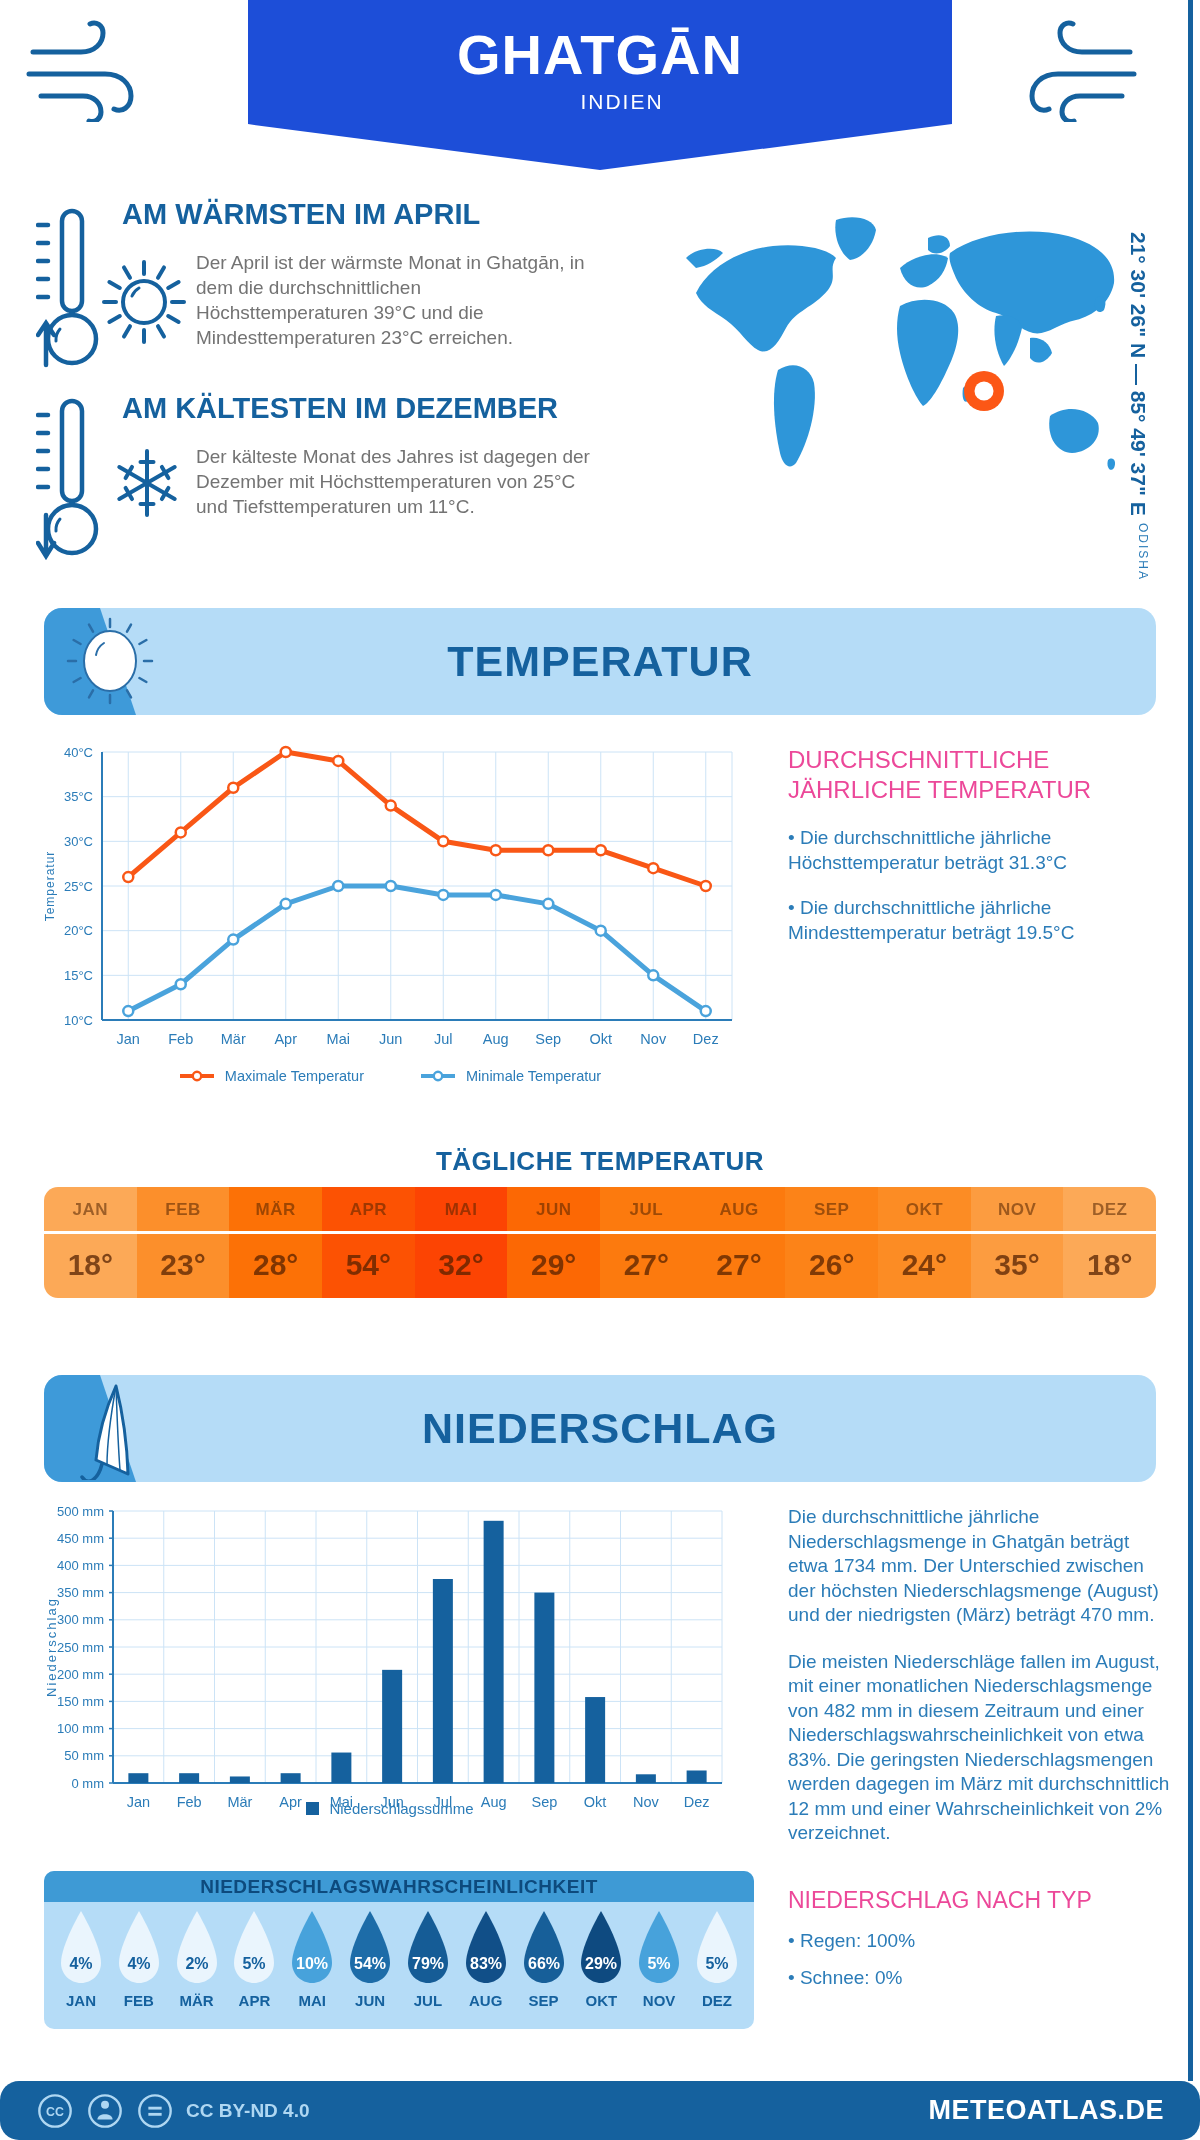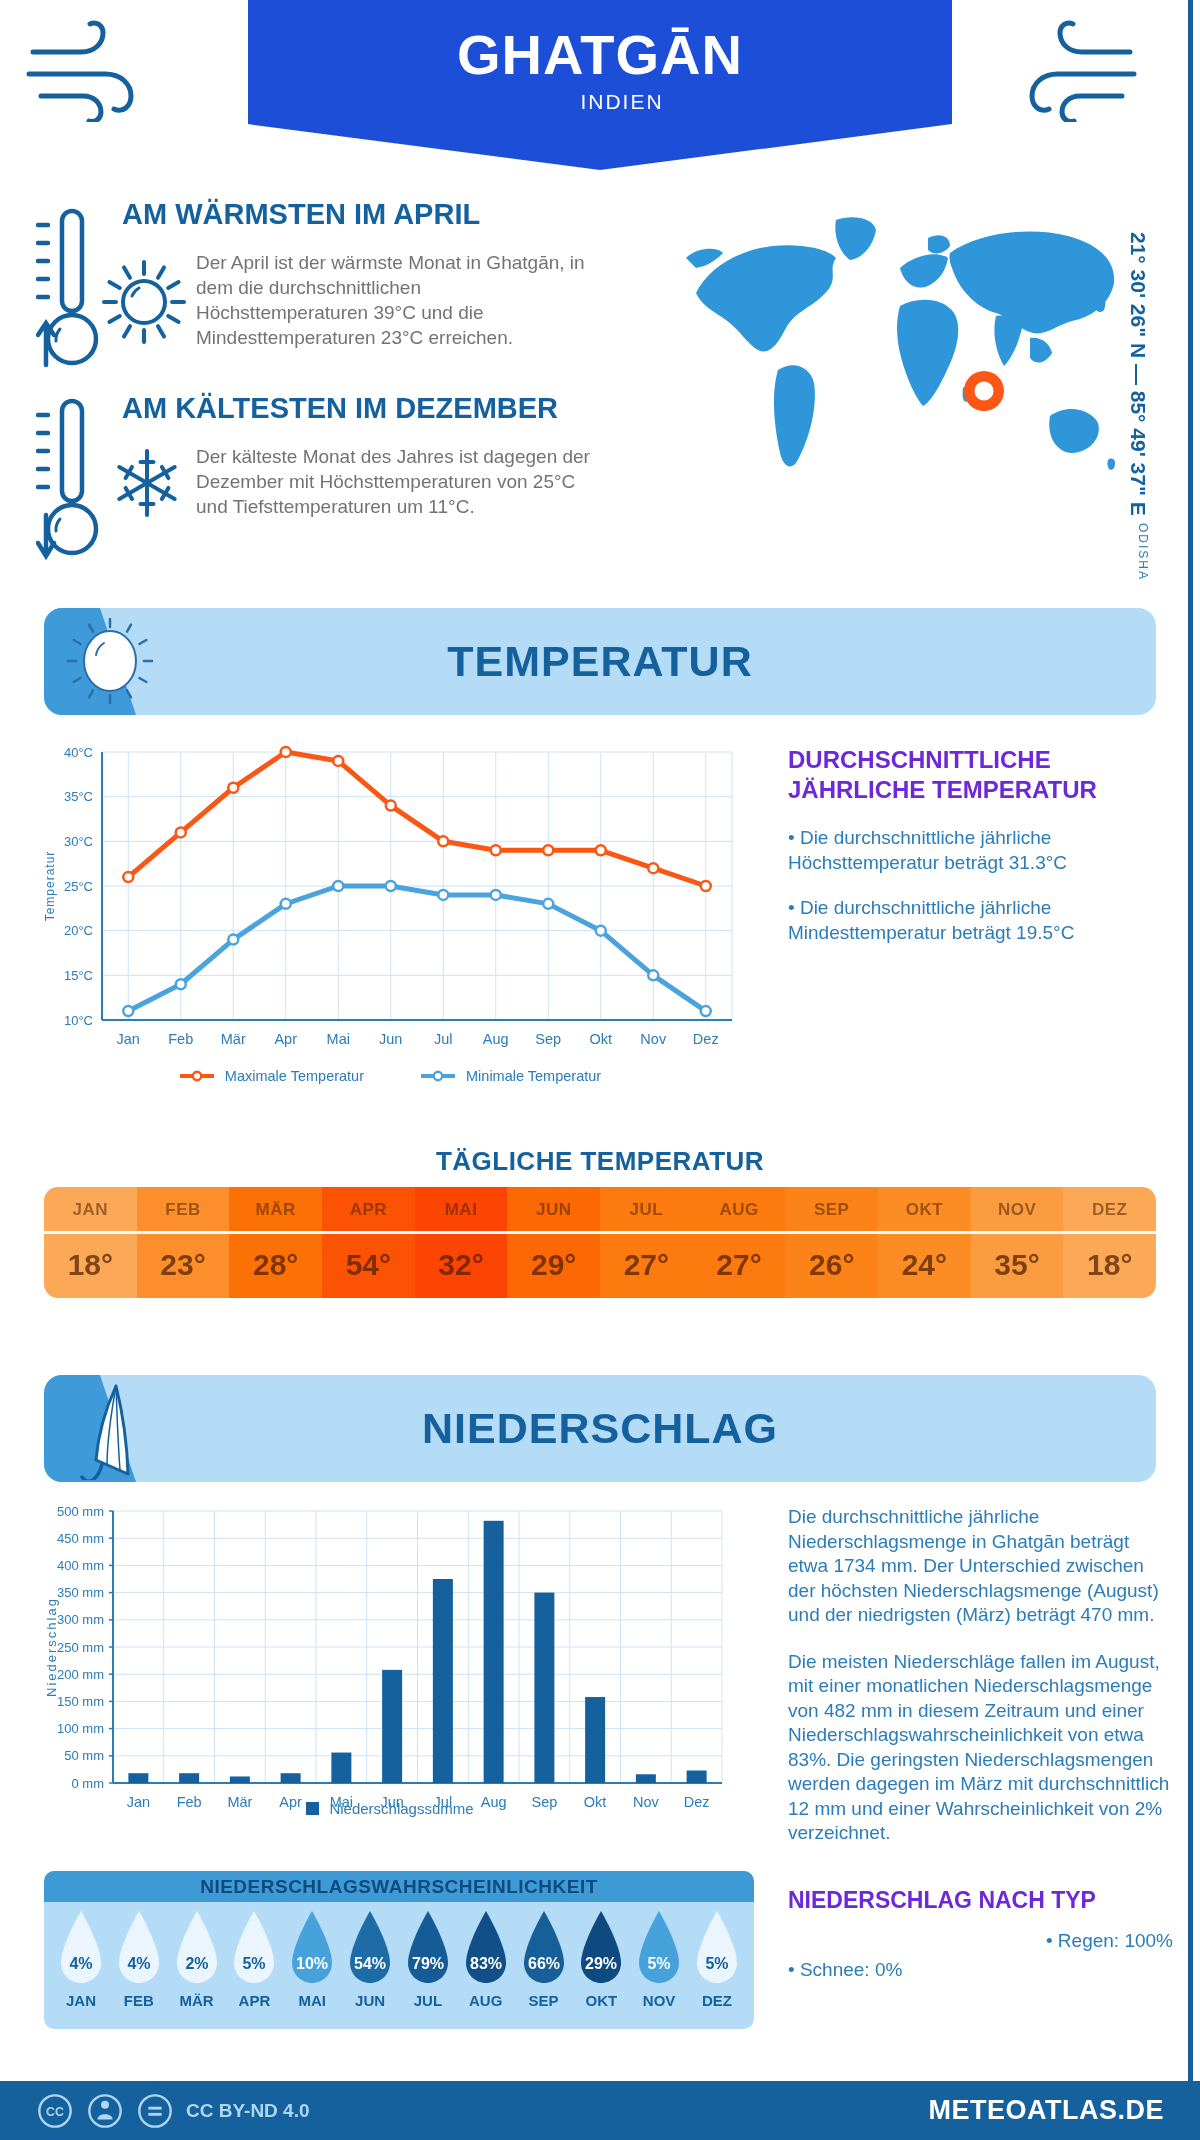--- a/index.html
+++ b/index.html
@@ -13,21 +13,21 @@
   .banner-sub{margin-top:4px;font-size:21px;letter-spacing:2px;margin-left:44px;}
   .accent-line{left:1188px;top:0;width:5px;height:2081px;background:#15619E;}
   
   .hl-title{font-size:29px;font-weight:bold;color:#15619E;white-space:nowrap;}
   .hl-text{font-size:19px;line-height:1.32;color:#737373;}
   
   .band{left:44px;width:1112px;height:107px;background:#B5DCF7;border-radius:18px;overflow:hidden;}
   .band-title{position:absolute;left:0;top:0;width:100%;text-align:center;line-height:107px;
               font-size:43px;font-weight:bold;color:#15619E;letter-spacing:1px;}
   
-  .col-title{font-size:24px;font-weight:bold;color:#6d28d9;line-height:1.25;margin:0 0 20px 0;}
+  .col-title{font-size:24px;font-weight:normal;color:#ec4899;line-height:1.25;margin:0 0 20px 0;}
   .col-text{font-size:19px;line-height:24.5px;color:#2B7CB8;margin:0 0 22px 0;}
   .col-bullet{font-size:19px;line-height:25px;color:#2B7CB8;margin:0 0 20px 0;}
   
   .legend-row{display:flex;justify-content:center;align-items:center;gap:56px;}
   .legend-item{display:flex;align-items:center;gap:10px;font-size:14.5px;color:#2B7CB8;}
   
   .daily-title{left:0;top:1146px;width:1200px;text-align:center;font-size:26px;font-weight:bold;
                color:#15619E;letter-spacing:.5px;}
   .daily-table{left:44px;top:1187px;width:1112px;height:111px;display:flex;border-radius:14px;overflow:hidden;}
   .daily-cell{flex:1;text-align:center;}
@@ -36,21 +36,21 @@
   .daily-value{height:64px;line-height:62px;font-size:30px;font-weight:bold;color:rgba(80,30,0,.72);}
   
   .prob-wrap{left:44px;top:1871px;width:710px;height:158px;border-radius:10px;overflow:hidden;background:#B5DCF7;}
   .prob-header{height:31px;line-height:31px;background:#3E9AD5;text-align:center;
                font-size:19px;font-weight:bold;color:#0D4A7D;letter-spacing:.5px;}
   .prob-row{display:flex;justify-content:space-between;padding:6px 12px 0 12px;}
   .prob-slot{width:50px;text-align:center;}
   .prob-month{margin-top:2px;font-size:15px;font-weight:bold;color:#15619E;}
   
   .footer{left:0;top:2081px;width:1200px;height:59px;background:#15619E;display:flex;
-          align-items:center;justify-content:space-between;padding:0 36px;box-sizing:border-box;}
+          align-items:center;justify-content:space-between;padding:0 36px;box-sizing:border-box;border-radius:19px;}
   .footer-left{display:flex;align-items:center;gap:12px;}
   .footer-license{font-size:19px;font-weight:bold;color:#AFD7F2;margin-left:0;}
   .footer-brand{font-size:27px;font-weight:bold;color:#fff;letter-spacing:.5px;}
   
   .coords{left:1126px;top:232px;height:420px;display:flex;writing-mode:vertical-rl;gap:7px;}
   .coords-main{font-size:21px;font-weight:bold;color:#15619E;white-space:nowrap;}
   .coords-region{font-size:12px;letter-spacing:2px;color:#2B7CB8;white-space:nowrap;}
   svg text{font-family:"Liberation Sans",sans-serif;}
 </style>
 </head>
@@ -426,21 +426,21 @@
         <rect x="0" y="0" width="13" height="13" fill="#15619E"></rect>
       </svg>
       <span style="font-size:15px;">Niederschlagssumme</span>
     </div>
   </div>
 
   <div class="abs" style="left:788px;top:1505px;width:385px;">
     <p class="col-text">Die durchschnittliche jährliche Niederschlagsmenge in Ghatgān beträgt etwa 1734 mm. Der Unterschied zwischen der höchsten Niederschlagsmenge (August) und der niedrigsten (März) beträgt 470 mm.</p>
     <p class="col-text">Die meisten Niederschläge fallen im August, mit einer monatlichen Niederschlagsmenge von 482 mm in diesem Zeitraum und einer Niederschlagswahrscheinlichkeit von etwa 83%. Die geringsten Niederschlagsmengen werden dagegen im März mit durchschnittlich 12 mm und einer Wahrscheinlichkeit von 2% verzeichnet.</p>
     <h3 class="col-title" style="font-size:23px;margin:40px 0 14px 0;">NIEDERSCHLAG NACH TYP</h3>
-    <p class="col-bullet" style="margin-bottom:4px;text-align:right;">• Regen: 100%</p>
+    <p class="col-bullet" style="margin-bottom:12px;">• Regen: 100%</p>
     <p class="col-bullet">• Schnee: 0%</p>
   </div>
 
   <div class="abs prob-wrap">
     <div class="prob-header">NIEDERSCHLAGSWAHRSCHEINLICHKEIT</div>
     <div class="prob-row" id="prob-droplets">
         <div class="prob-slot"><svg width="46" height="78" viewBox="0 0 46 78">
             <path d="M23,3 C23,3 3,37 3,55 C3,66 12,75 23,75 C34,75 43,66 43,55 C43,37 23,3 23,3 Z" fill="#EAF5FD"></path>
             <text x="23" y="61" text-anchor="middle" font-size="16" font-weight="bold" fill="#15619E">4%</text>
           </svg><div class="prob-month">JAN</div></div>

